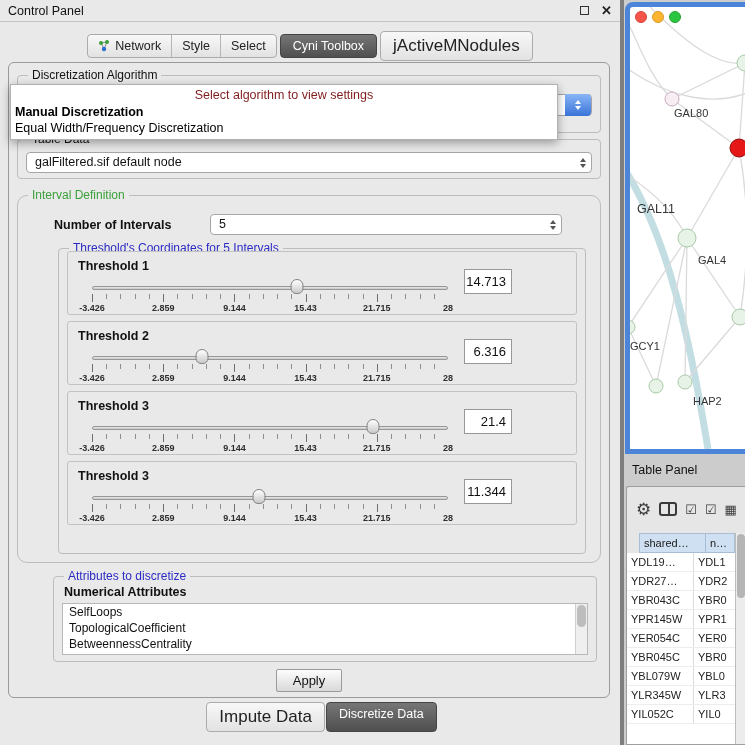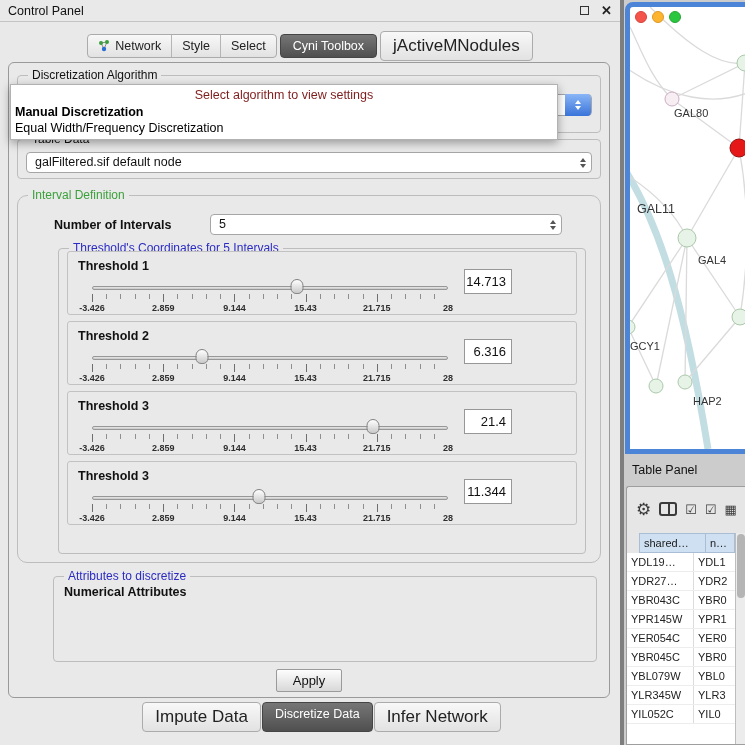--- a/index.html
+++ b/index.html
@@ -258,35 +258,43 @@
     </div>
     <div class="value-box">11.344</div>
   </div>
 </div>
       </div>
     </div>
 
     <div class="group attr-group">
       <span class="group-label blue">Attributes to discretize</span>
       <span class="attr-title">Numerical Attributes</span>
+      <div class="attr-list">
+
+      <div class="attr-item">SelfLoops</div>
+          <div class="attr-item">TopologicalCoefficient</div>
+          <div class="attr-item">BetweennessCentrality</div>
+          <div class="attr-scrollbar">
+          <div class="sb-thumb"></div>
+        </div>
+        </div>
     </div>
 
     <button class="apply-btn">Apply</button>
   </div>
 
   <div class="popup">
     <div class="popup-placeholder">Select algorithm to view settings</div>
     <div class="popup-item bold">Manual Discretization</div>
     <div class="popup-item">Equal Width/Frequency Discretization</div>
   </div>
 
   <div class="bottom-tabs">
     <div class="tab-light">Impute Data</div>
     <div class="tab-dark">Discretize Data</div>
-    <div class="tab-light">Infer Network</div>
   </div>
 </div>
 
 <div class="right-panel">
 
   <div class="network-window">
     <div class="traffic-lights">
       <span class="tl red"></span>
       <span class="tl yellow"></span>
       <span class="tl green"></span>

